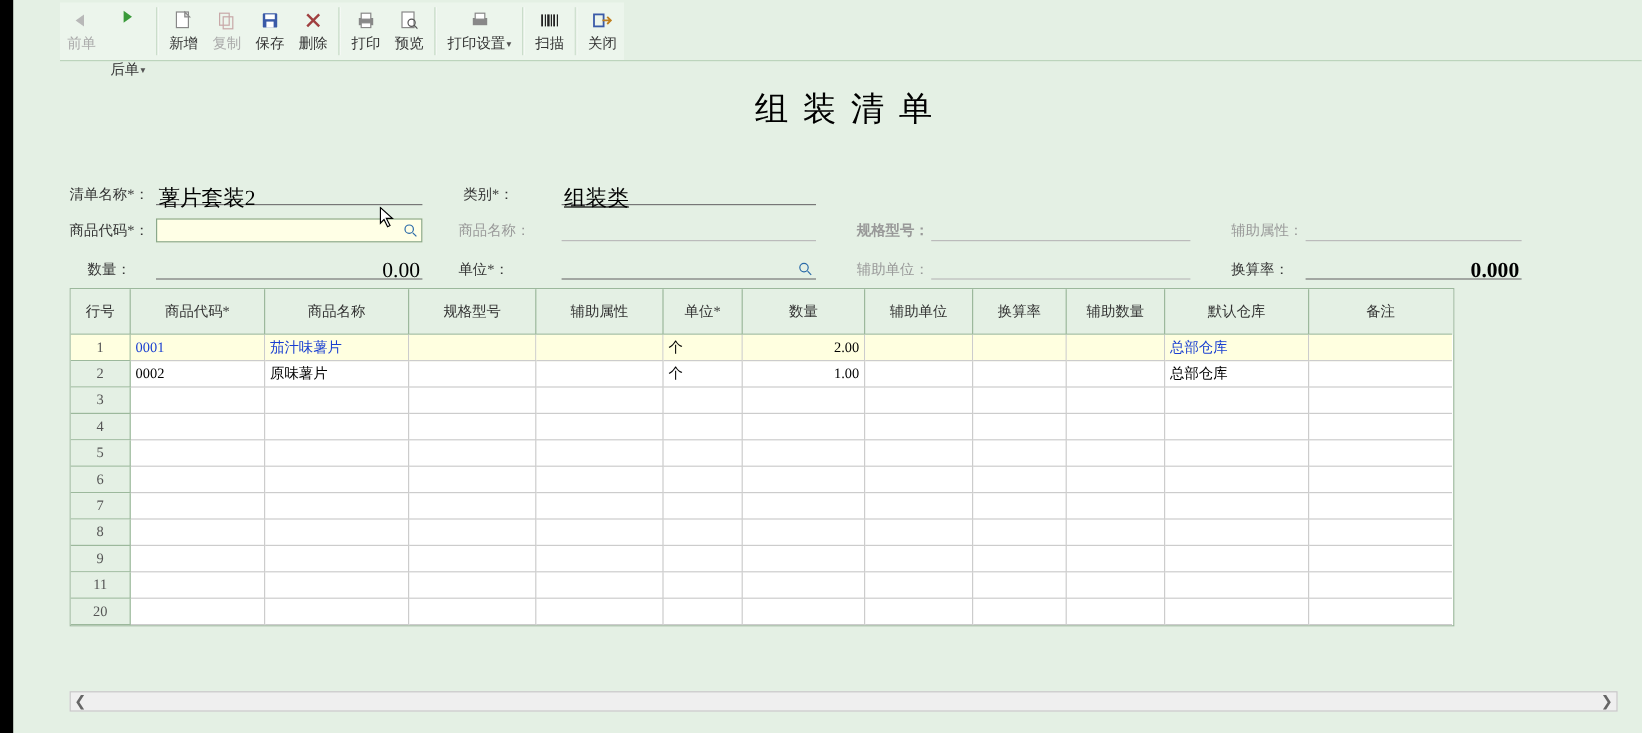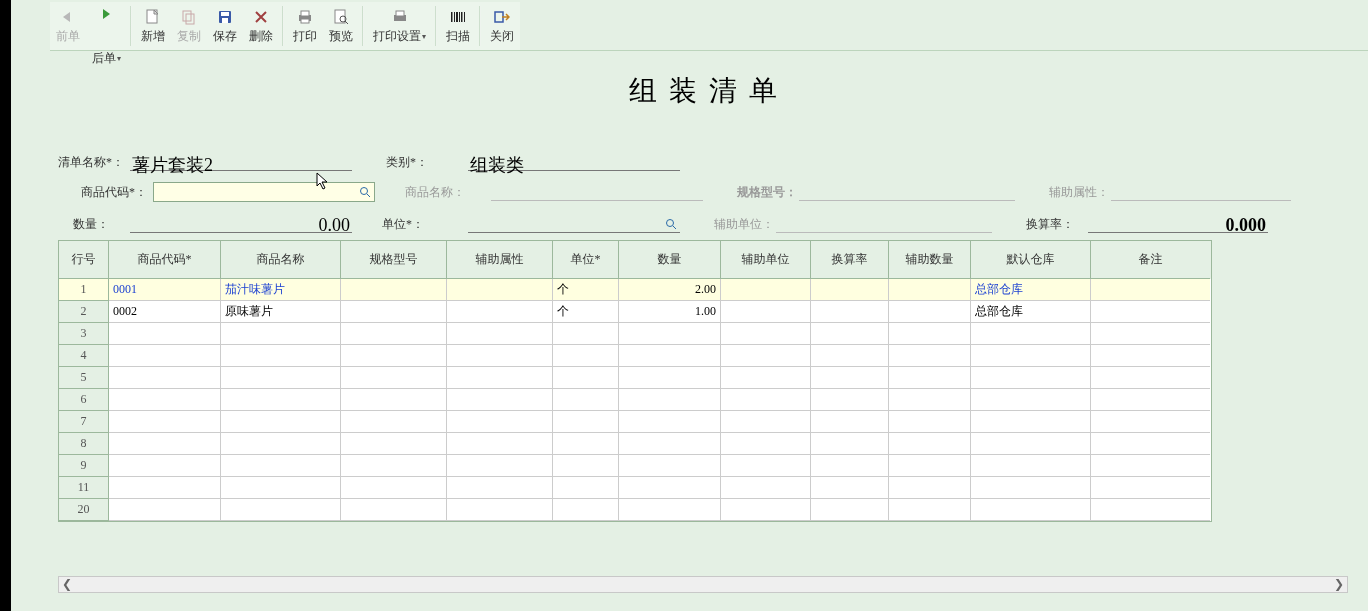--- a/index.html
+++ b/index.html
@@ -306,25 +306,25 @@
 <div class="page-title">组装清单</div>
 
 <div class="form-area">
 
   <div class="form-row">
     <span class="form-label" style="width:72px;">清单名称*：</span>
     <span class="underline" style="width:222px;">薯片套装2</span>
     <span style="width:30px;"></span>
     <span class="form-label" style="width:56px;text-align:center;">类别*：</span>
     <span style="width:30px;"></span>
-    <span class="underline" style="width:212px;">组装类</span>
+    <span class="underline" style="width:212px;text-decoration:underline;">组装类</span>
   </div>
 
   <div class="form-row" style="margin-top:2px;">
-    <span class="form-label" style="width:72px;margin-left:23px;">商品代码*：</span>
+    <span class="form-label" style="width:72px;">商品代码*：</span>
     <span class="input-box" style="width:222px;">
       <input type="text" style="">
       <span class="lookup-ico">
         <svg width="12" height="12" viewBox="0 0 12 12">
             <circle cx="5" cy="5" r="3.5" fill="none" stroke="#2a6aa8"></circle>
             <line x1="8" y1="8" x2="11" y2="11" stroke="#2a6aa8"></line>
           </svg>
       </span>
     </span>
     <span style="width:30px;"></span>

